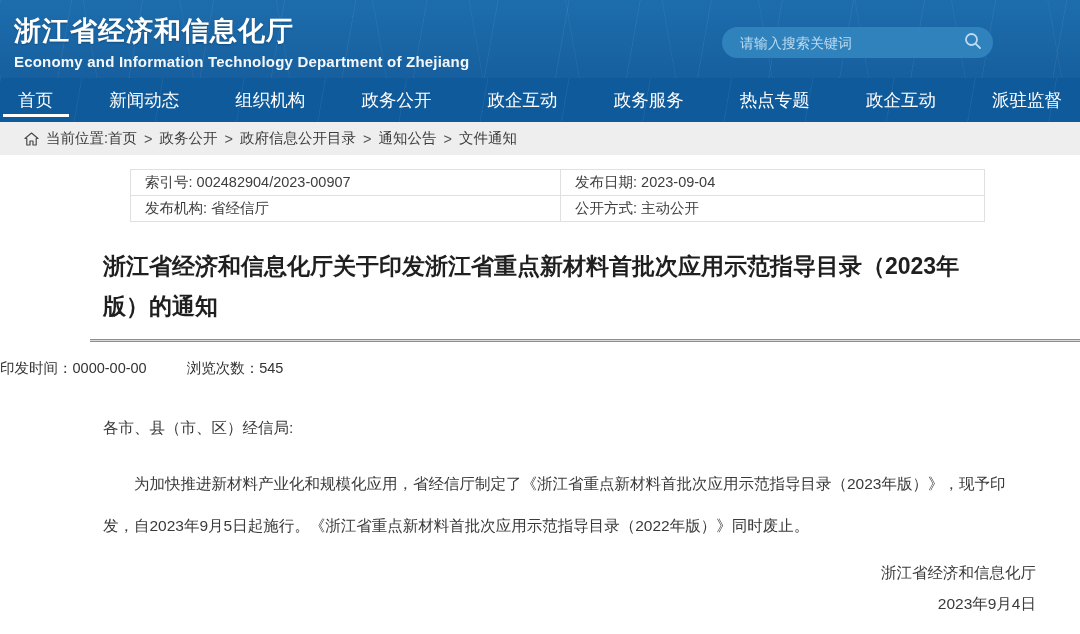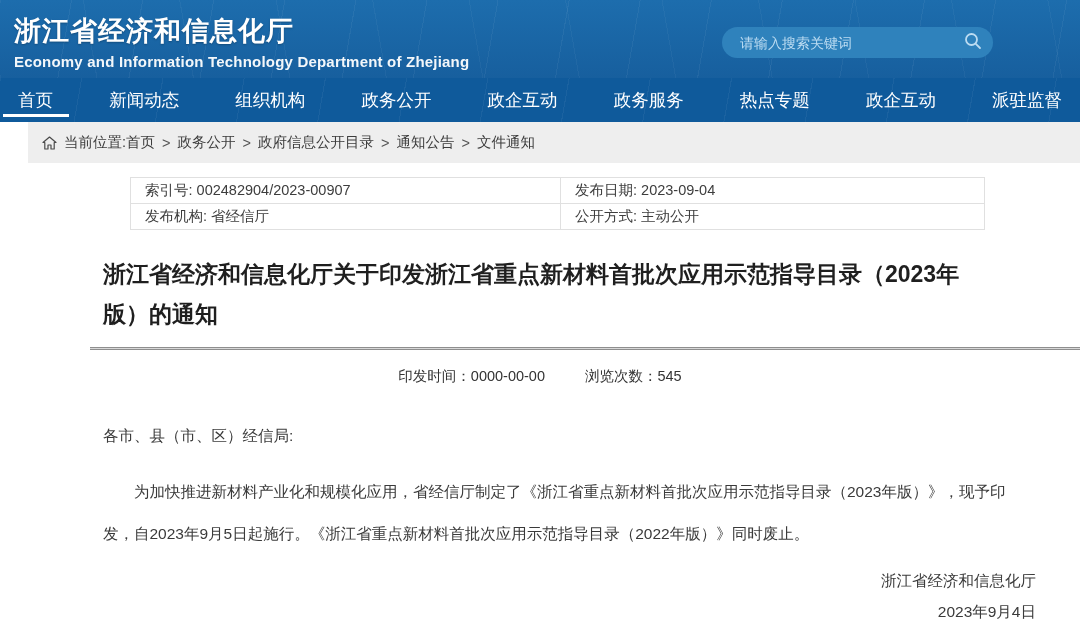--- a/index.html
+++ b/index.html
@@ -82,28 +82,27 @@
     content: "";
     position: absolute;
     left: 50%; transform: translateX(-50%);
     bottom: 5px;
     width: 66px; height: 3px;
     background: #ffffff;
   }
 
   
   .breadcrumb-bar {
-    height: 41px;
+    height: 33px;
     background: #eeeeee;
     display: flex; align-items: center;
-    padding-left: 14px;
+    padding-left: 24px;
     font-size: 14.5px;
     color: #3c3c3c;
     gap: 7px;
-    margin-left: 28px;
   }
   .crumb { cursor: pointer; }
   .crumb-sep { color: #555; }
   .home-icon { display: flex; align-items: center; }
 
   
   .content { background: #ffffff; }
 
   .doc-info-table {
     margin: 14px 0 0 130px;
@@ -130,21 +129,21 @@
   .title-rule {
     margin: 13px 0 0 90px;
     width: 990px;
     height: 3px;
     background: #d8d8d8;
     border-top: 1px solid #8f8f8f;
     border-bottom: 1px solid #8f8f8f;
   }
   .doc-meta {
     margin-top: 17px;
-    display: flex; justify-content: center;
+    display: flex; justify-content: flex-start;
     gap: 40px;
     font-size: 14.5px;
     color: #333333;
   }
 
   .article-body {
     margin: 0 44px 0 103px;
     font-size: 15.5px;
     color: #3a3a3a;
   }

